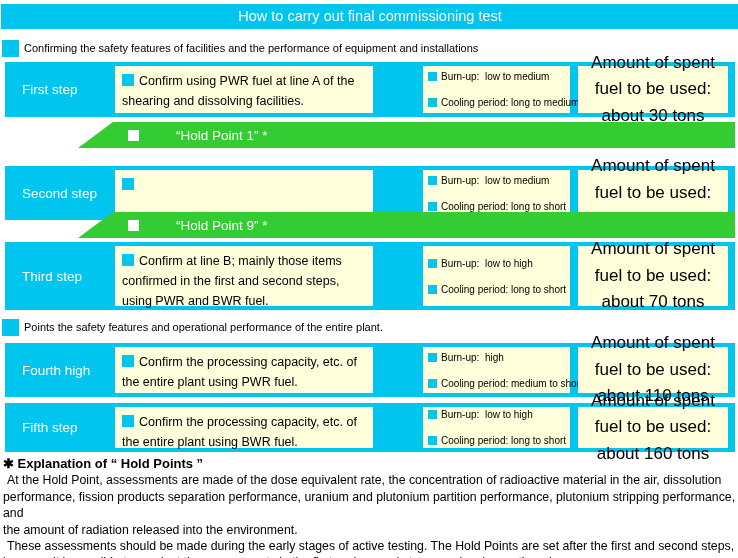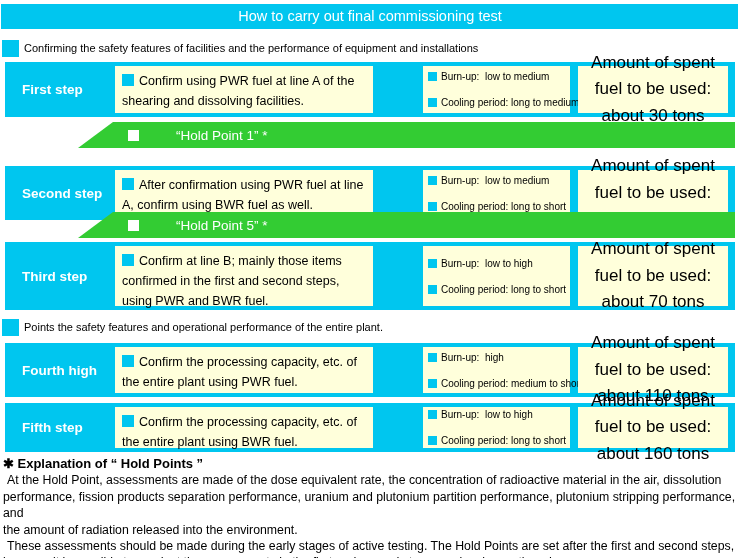--- a/index.html
+++ b/index.html
@@ -19,21 +19,21 @@
   .sq17{width:17px;height:17px;flex:0 0 17px;}
 
   
   .row{position:absolute;left:5px;width:730px;background:#00C6EF;}
   .r1{top:62px;height:55px;}
   .r2{top:166px;height:54px;}
   .r3{top:242px;height:68px;}
   .r4{top:343px;height:54px;}
   .r5{top:403px;height:49px;}
   .step-label{position:absolute;left:0;top:0;bottom:0;width:110px;display:flex;align-items:center;
-              padding-left:17px;box-sizing:border-box;color:#fff;font-weight:bold;font-size:13.5px;}
+              padding-left:17px;box-sizing:border-box;color:#fff;font-weight:normal;font-size:13.5px;}
   .cell{position:absolute;top:4px;bottom:4px;background:#FFFFDB;box-sizing:border-box;}
   .c-desc{left:110px;width:258px;padding:5px 4px 0 7px;font-size:12.5px;line-height:1.6;}
   .c-burn{left:418px;width:147px;display:flex;flex-direction:column;justify-content:center;
           gap:15px;padding-left:5px;font-size:10px;}
   .c-amt{left:573px;width:150px;display:flex;align-items:center;justify-content:center;
          text-align:center;font-size:17px;line-height:1.55;padding:0 2px;}
   .b12{display:inline-block;width:12px;height:12px;background:#00C6EF;margin-right:5px;
        vertical-align:-1px;}
   .b9{display:inline-block;width:9px;height:9px;background:#00C6EF;margin-right:4px;flex:0 0 9px;}
   .burn-line{display:flex;align-items:center;white-space:pre;}
@@ -78,34 +78,34 @@
   </div>
 
   <div class="banner hp1">
     <span class="wsq"></span>
     <span>“Hold Point 1” *</span>
   </div>
 
   <div class="row r2">
     <div class="step-label">Second step</div>
     <div class="cell c-desc">
-      <span class="b12"></span><span>After confirmation using PWR fuel at line A, confirm using BWR fuel as well.</span>
+      <span class="b12"></span>
     </div>
     <div class="cell c-burn">
       <span class="burn-line"><span class="b9"></span><span>Burn-up:  low to medium</span></span>
       <span class="burn-line"><span class="b9"></span><span>Cooling period: long to short</span></span>
     </div>
     <div class="cell c-amt">
       <span>Amount of spent fuel to be used: about 60 tons</span>
     </div>
   </div>
 
   <div class="banner hp2">
     <span class="wsq"></span>
-    <span>“Hold Point 5” *</span>
+    <span>“Hold Point 9” *</span>
   </div>
 
   <div class="row r3">
     <div class="step-label">Third step</div>
     <div class="cell c-desc">
       <span class="b12"></span><span>Confirm at line B; mainly those items confirmed in the first and second steps, using PWR and BWR fuel.</span>
     </div>
     <div class="cell c-burn">
       <span class="burn-line"><span class="b9"></span><span>Burn-up:  low to high</span></span>
       <span class="burn-line"><span class="b9"></span><span>Cooling period: long to short</span></span>

